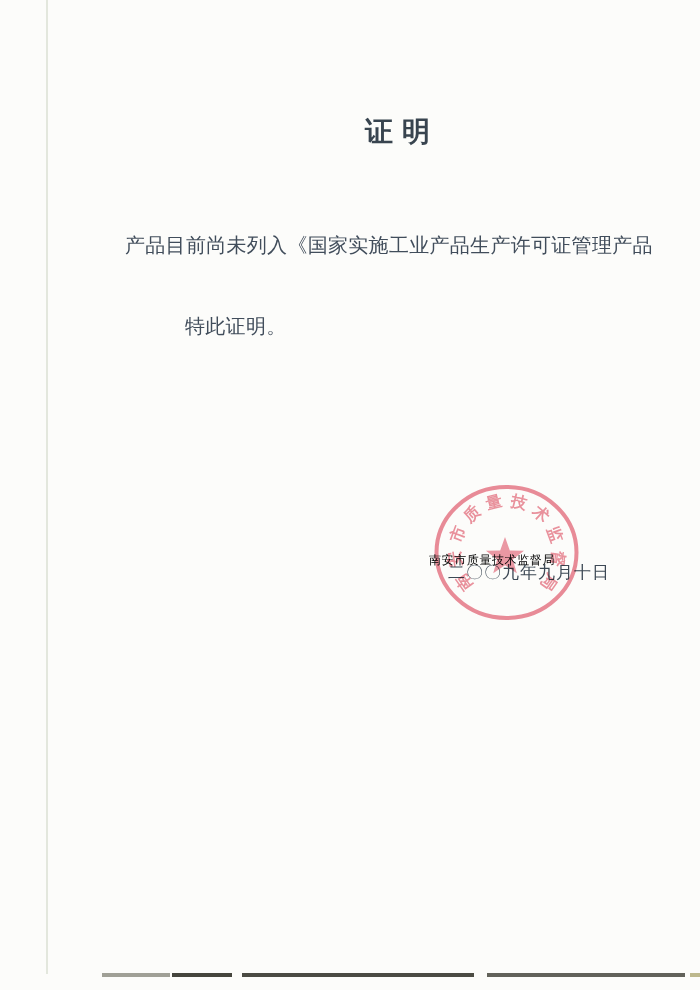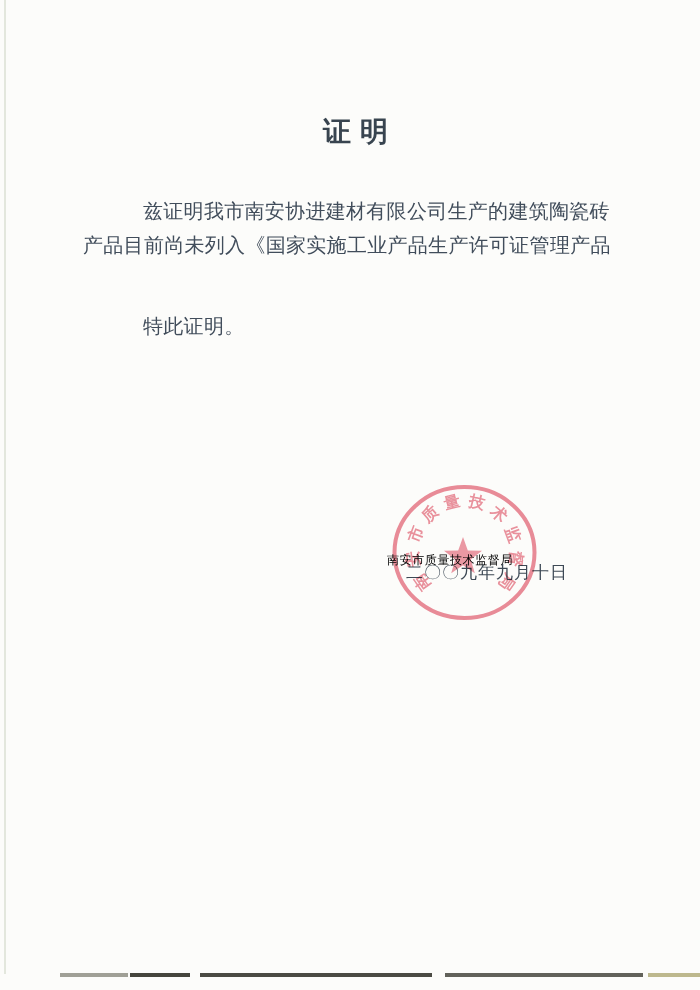--- a/index.html
+++ b/index.html
@@ -9,21 +9,21 @@
   }
   html,body{margin:0;padding:0;}
   body{
     width:700px;height:990px;
     background:var(--paper);
     position:relative;
     overflow:hidden;
     font-family:"Liberation Serif", serif;
     color:var(--ink);
   }
-  .page{position:absolute;inset:0;}
+  .page{position:absolute;inset:0;margin-left:42px;}
   .doc-title{
     position:absolute;
     left:323px;top:118px;
     font-size:28px;line-height:1;
     font-weight:bold;
     letter-spacing:9px;
     color:#38444f;
     white-space:nowrap;
   }
   .body-line{
@@ -97,21 +97,20 @@
   .seg-d{left:445px;width:198px;background:#62625a;}
   .seg-e{left:648px;width:52px;background:#bdb88d;}
 </style>
 </head>
 <body>
 
 <div class="page">
 
   <div class="doc-title">证明</div>
 
-  <div class="body-line line-1">兹证明我市南安协进建材有限公司生产的建筑陶瓷砖</div>
   <div class="body-line line-2">产品目前尚未列入《国家实施工业产品生产许可证管理产品</div>
   <div class="body-line line-4">特此证明。</div>
 
   <div class="signature">南安市质量技术监督局</div>
 
   <div class="doc-date">二〇〇九年九月十日</div>
 
   <svg class="seal" viewBox="0 0 160 150" xmlns="http://www.w3.org/2000/svg">
     <ellipse class="seal-ring" cx="79.5" cy="74.5" rx="70" ry="65.5"></ellipse>
     <g>

